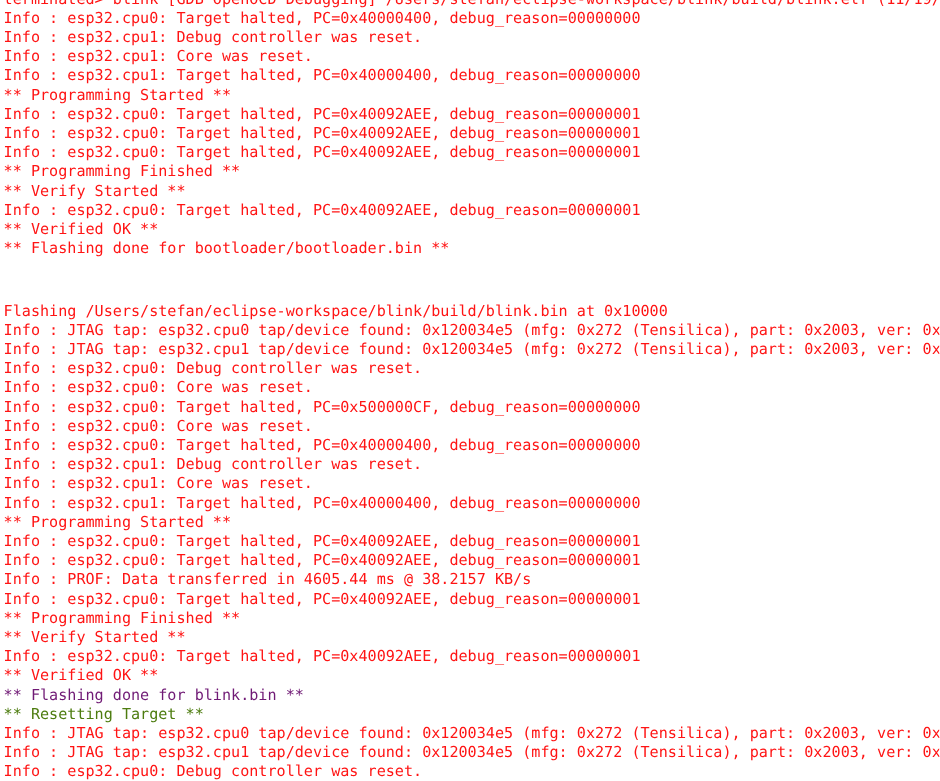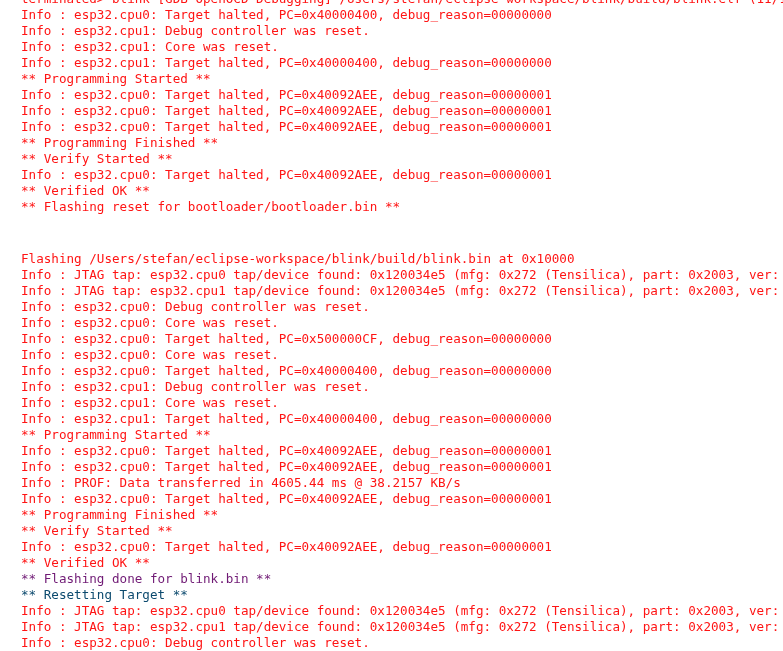--- a/index.html
+++ b/index.html
@@ -23,21 +23,21 @@
     position: relative;
   }
   .log-line {
     display: block;
     white-space: pre;
     font-family: "DejaVu Sans Mono", "Liberation Mono", monospace;
     font-size: 12.6px;
     line-height: 16px;
     height: 16px;
     color: #ff1414;
-    padding-left: 21px;
+    padding-left: 3px;
     letter-spacing: 0px;
     margin: 0;
   }
   
   #console-inner {
     position: absolute;
     left: 0;
     top: -9px;
     width: 783px;
   }
@@ -53,21 +53,21 @@
       <span class="log-line" style="color: rgb(255, 20, 20);">Info : esp32.cpu1: Core was reset.</span>
       <span class="log-line" style="color: rgb(255, 20, 20);">Info : esp32.cpu1: Target halted, PC=0x40000400, debug_reason=00000000</span>
       <span class="log-line" style="color: rgb(255, 20, 20);">** Programming Started **</span>
       <span class="log-line" style="color: rgb(255, 20, 20);">Info : esp32.cpu0: Target halted, PC=0x40092AEE, debug_reason=00000001</span>
       <span class="log-line" style="color: rgb(255, 20, 20);">Info : esp32.cpu0: Target halted, PC=0x40092AEE, debug_reason=00000001</span>
       <span class="log-line" style="color: rgb(255, 20, 20);">Info : esp32.cpu0: Target halted, PC=0x40092AEE, debug_reason=00000001</span>
       <span class="log-line" style="color: rgb(255, 20, 20);">** Programming Finished **</span>
       <span class="log-line" style="color: rgb(255, 20, 20);">** Verify Started **</span>
       <span class="log-line" style="color: rgb(255, 20, 20);">Info : esp32.cpu0: Target halted, PC=0x40092AEE, debug_reason=00000001</span>
       <span class="log-line" style="color: rgb(255, 20, 20);">** Verified OK **</span>
-      <span class="log-line" style="color: rgb(255, 20, 20);">** Flashing reset for bootloader/bootloader.bin **</span>
+      <span class="log-line" style="color: rgb(255, 20, 20);">** Flashing done for bootloader/bootloader.bin **</span>
       <span class="log-line" style="color: rgb(255, 20, 20); margin-top: 36px;">Flashing /Users/stefan/eclipse-workspace/blink/build/blink.bin at 0x10000</span>
       <span class="log-line" style="color: rgb(255, 20, 20);">Info : JTAG tap: esp32.cpu0 tap/device found: 0x120034e5 (mfg: 0x272 (Tensilica), part: 0x2003, ver: 0x1)</span>
       <span class="log-line" style="color: rgb(255, 20, 20);">Info : JTAG tap: esp32.cpu1 tap/device found: 0x120034e5 (mfg: 0x272 (Tensilica), part: 0x2003, ver: 0x1)</span>
       <span class="log-line" style="color: rgb(255, 20, 20);">Info : esp32.cpu0: Debug controller was reset.</span>
       <span class="log-line" style="color: rgb(255, 20, 20);">Info : esp32.cpu0: Core was reset.</span>
       <span class="log-line" style="color: rgb(255, 20, 20);">Info : esp32.cpu0: Target halted, PC=0x500000CF, debug_reason=00000000</span>
       <span class="log-line" style="color: rgb(255, 20, 20);">Info : esp32.cpu0: Core was reset.</span>
       <span class="log-line" style="color: rgb(255, 20, 20);">Info : esp32.cpu0: Target halted, PC=0x40000400, debug_reason=00000000</span>
       <span class="log-line" style="color: rgb(255, 20, 20);">Info : esp32.cpu1: Debug controller was reset.</span>
       <span class="log-line" style="color: rgb(255, 20, 20);">Info : esp32.cpu1: Core was reset.</span>
@@ -75,20 +75,20 @@
       <span class="log-line" style="color: rgb(255, 20, 20);">** Programming Started **</span>
       <span class="log-line" style="color: rgb(255, 20, 20);">Info : esp32.cpu0: Target halted, PC=0x40092AEE, debug_reason=00000001</span>
       <span class="log-line" style="color: rgb(255, 20, 20);">Info : esp32.cpu0: Target halted, PC=0x40092AEE, debug_reason=00000001</span>
       <span class="log-line" style="color: rgb(255, 20, 20);">Info : PROF: Data transferred in 4605.44 ms @ 38.2157 KB/s</span>
       <span class="log-line" style="color: rgb(255, 20, 20);">Info : esp32.cpu0: Target halted, PC=0x40092AEE, debug_reason=00000001</span>
       <span class="log-line" style="color: rgb(255, 20, 20);">** Programming Finished **</span>
       <span class="log-line" style="color: rgb(255, 20, 20);">** Verify Started **</span>
       <span class="log-line" style="color: rgb(255, 20, 20);">Info : esp32.cpu0: Target halted, PC=0x40092AEE, debug_reason=00000001</span>
       <span class="log-line" style="color: rgb(255, 20, 20);">** Verified OK **</span>
       <span class="log-line" style="color: #701a75;">** Flashing done for blink.bin **</span>
-      <span class="log-line" style="color: #0c4a6e;">** Resetting Target **</span>
+      <span class="log-line" style="color: #4d7c0f;">** Resetting Target **</span>
       <span class="log-line" style="color: rgb(255, 20, 20);">Info : JTAG tap: esp32.cpu0 tap/device found: 0x120034e5 (mfg: 0x272 (Tensilica), part: 0x2003, ver: 0x1)</span>
       <span class="log-line" style="color: rgb(255, 20, 20);">Info : JTAG tap: esp32.cpu1 tap/device found: 0x120034e5 (mfg: 0x272 (Tensilica), part: 0x2003, ver: 0x1)</span>
       <span class="log-line" style="color: rgb(255, 20, 20);">Info : esp32.cpu0: Debug controller was reset.</span>
       <span class="log-line" style="color: rgb(255, 20, 20);">Info : esp32.cpu0: Core was reset.</span>
       <span class="log-line" style="color: rgb(255, 20, 20);">Info : esp32.cpu0: Target halted, PC=0x500000CF, debug_reason=00000000</span>
     </div>
 </div>
 
 </body></html>

